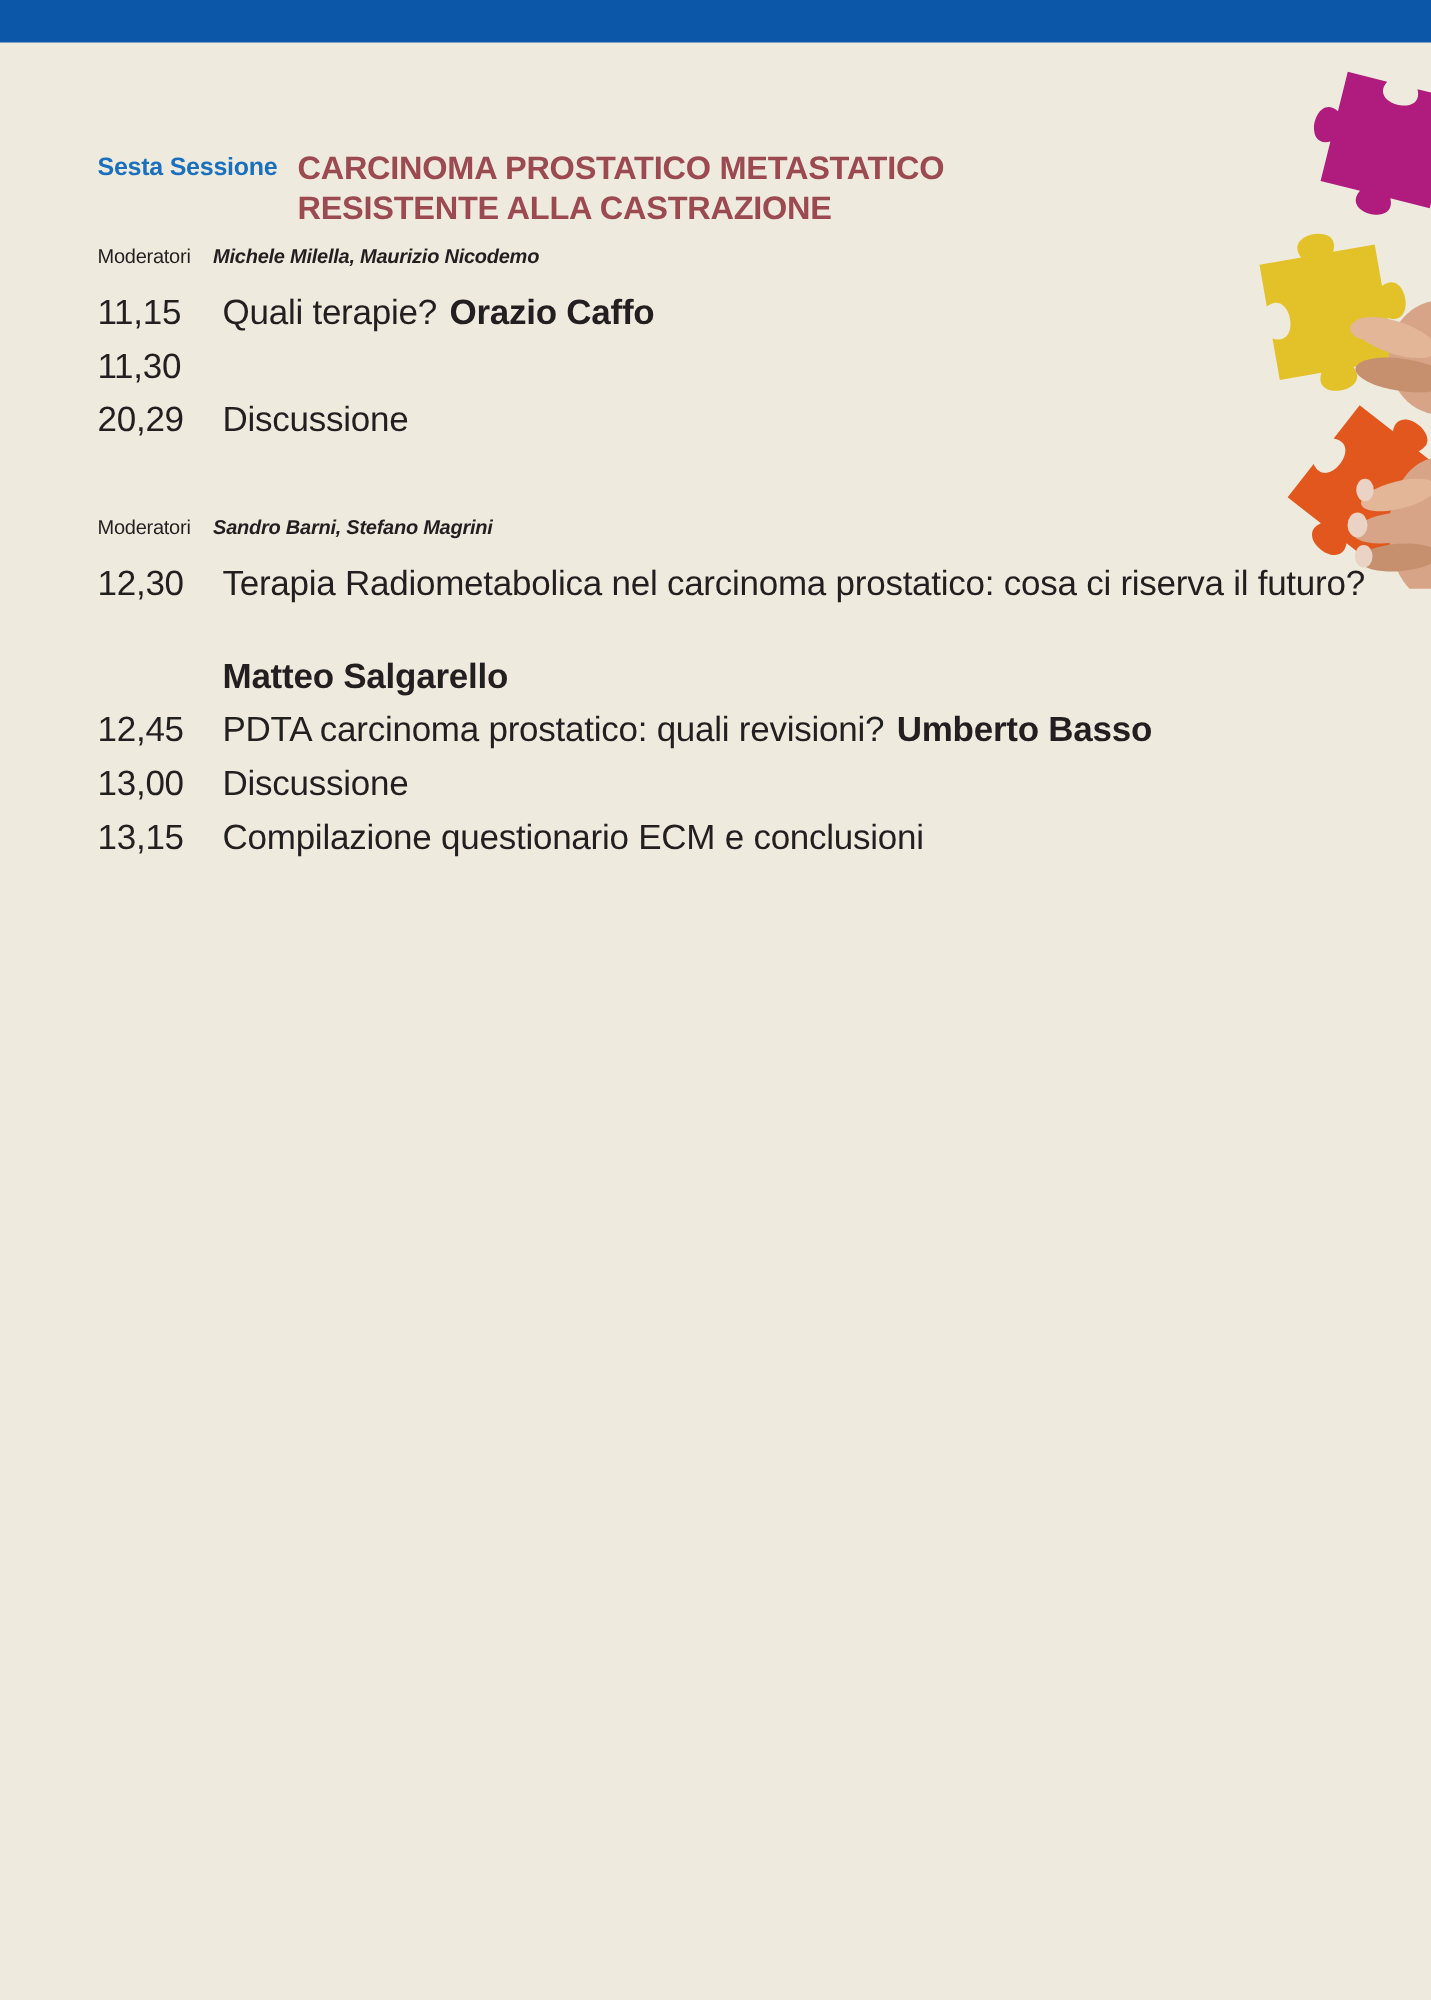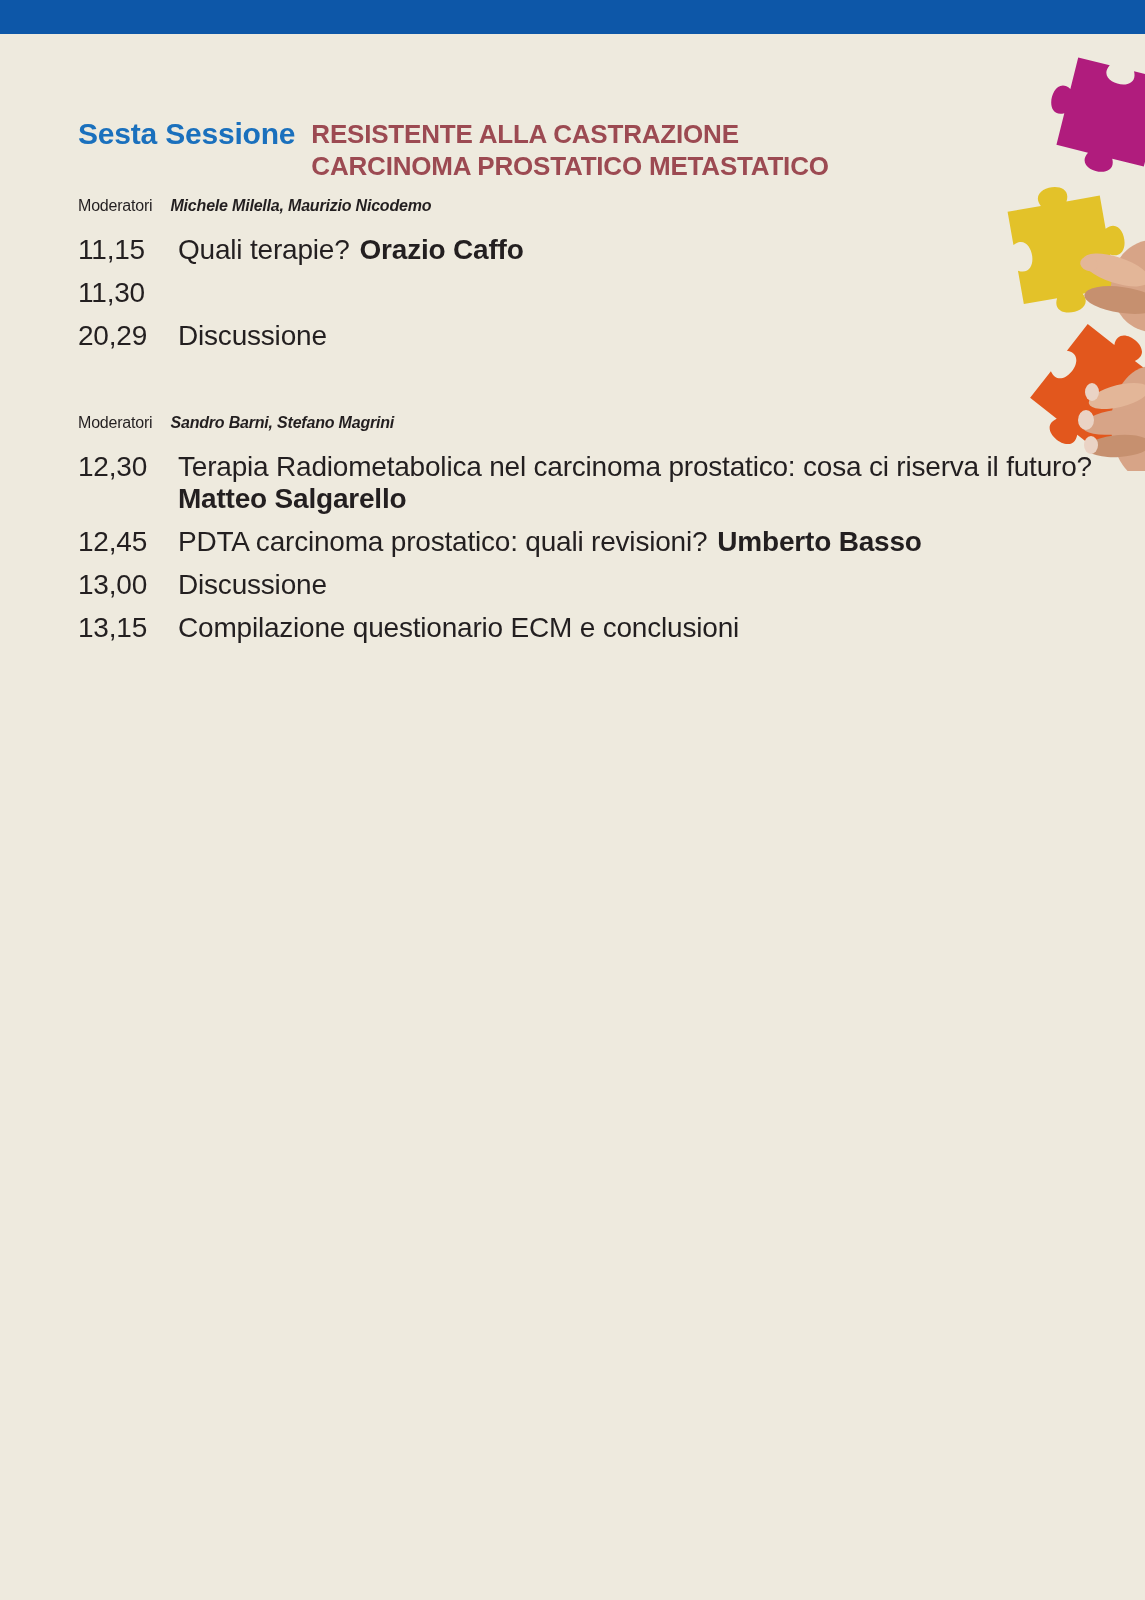--- a/index.html
+++ b/index.html
@@ -5,32 +5,32 @@
   html,body{margin:0;padding:0;}
   body{
     width:1145px;height:1600px;position:relative;overflow:hidden;
     background:#eeeade;color:#231f20;
     font-family:"Liberation Sans",sans-serif;
     letter-spacing:-0.2px;
   }
   .topbar{position:absolute;top:0;left:0;width:1145px;height:34px;background:#0d57a8;}
   .content{position:absolute;left:78px;top:0;width:950px;}
   .session-header{display:flex;gap:16px;align-items:flex-start;}
-  .session-label{color:#1a70bd;font-weight:bold;font-size:30px;line-height:32px;white-space:nowrap;}
+  .session-label{color:#1a70bd;font-weight:bold;font-size:20px;line-height:32px;white-space:nowrap;}
   .session-title{color:#9c4a52;font-weight:bold;font-size:26px;line-height:32px;}
   .moderators{display:flex;gap:18px;font-size:16px;line-height:33px;margin-top:7px;}
   .moderator-names{font-weight:bold;font-style:italic;}
   .items{margin-top:12px;}
   .item{display:flex;font-size:28px;line-height:32px;margin-bottom:11px;}
   .item .time{width:100px;flex:none;}
   .item .text{flex:1;max-width:850px;}
   .speaker{font-weight:bold;margin-left:10px;}
   .speaker:empty{display:none;}
   .item.speaker-newline .title{white-space:nowrap;}
-  .item.speaker-newline .speaker{display:block;margin-left:0;}
+  .item.speaker-newline .speaker{display:block;margin-left:0;margin-top:42px;}
   .session-1{margin-top:118px;}
   .session-2{margin-top:54px;}
   .decoration{position:absolute;top:34px;right:0;width:160px;height:437px;}
 </style>
 </head>
 <body>
 
 <div class="topbar"></div>
 
 <svg class="decoration" viewBox="0 0 160 437" aria-hidden="true">
@@ -60,22 +60,22 @@
     <ellipse cx="106" cy="411" rx="7" ry="9" fill="#ead3c5"></ellipse>
   </g>
 </svg>
 
 <div class="content">
 
   <section class="session session-1">
     <div class="session-header">
       <span class="session-label">Sesta Sessione</span>
       <div class="session-title">
+        <div>CARCINOMA PROSTATICO METASTATICO</div>
         <div>RESISTENTE ALLA CASTRAZIONE</div>
-        <div>CARCINOMA PROSTATICO METASTATICO</div>
       </div>
     </div>
     <div class="moderators">
       <span>Moderatori</span>
       <span class="moderator-names">Michele Milella, Maurizio Nicodemo</span>
     </div>
     <div class="items">
       <div class="item">
         <span class="time">11,15</span>
         <span class="text"><span class="title">Quali terapie?</span><span class="speaker">Orazio Caffo</span></span>

